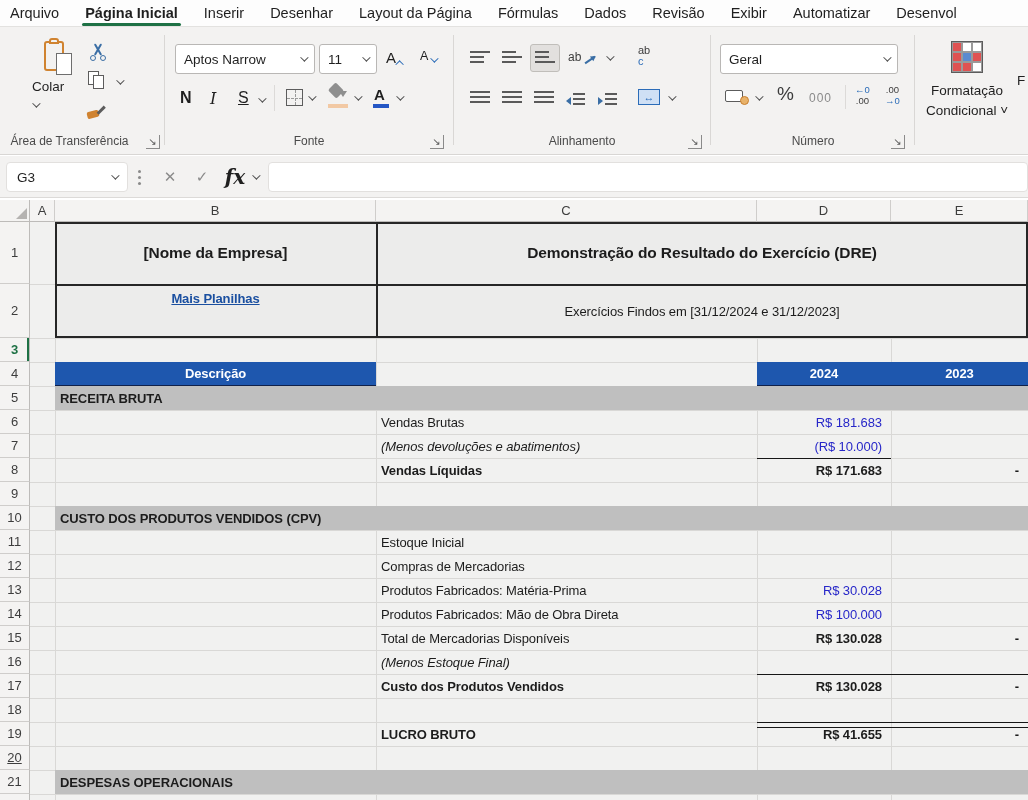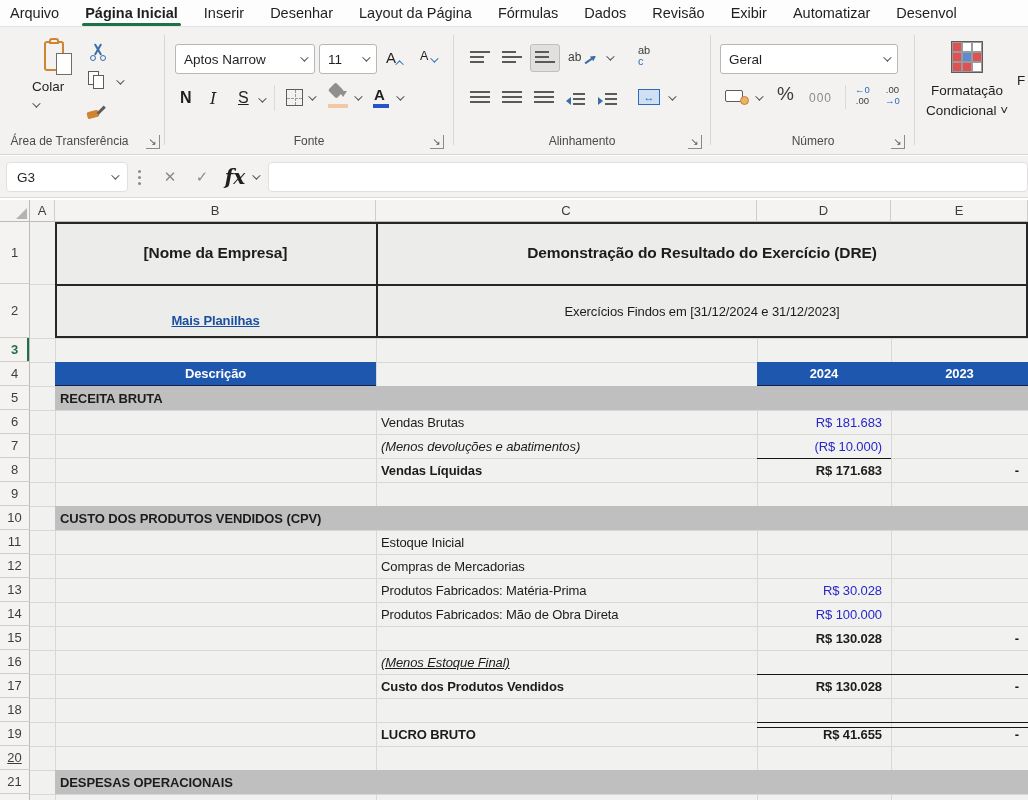--- a/index.html
+++ b/index.html
@@ -412,43 +412,44 @@
       <div class="rowhdr" style="top: 522px; height: 24px;">19</div>
       <div class="rowhdr" style="top: 546px; height: 24px; text-decoration: underline;">20</div>
       <div class="rowhdr" style="top: 570px; height: 24px;">21</div>
       <div class="rowhdr" style="top: 594px; height: 24px;">22</div>
       <div id="stmt-box">
       <div class="vsep"></div>
         <div class="hsep"></div>
     </div>
       <div class="cell cs-hdr" style="left: 55px; top: 22px; width: 321px; height: 62px;">[Nome da Empresa]</div>
       <div class="cell cs-hdr" style="left: 376px; top: 22px; width: 652px; height: 62px;">Demonstração do Resultado do Exercício (DRE)</div>
-      <div class="cell cs-link" style="left: 55px; top: 93px; width: 321px; height: 54px;">Mais Planilhas</div>
+      <div class="cell cs-link" style="left: 55px; top: 71px; width: 321px; height: 54px;">Mais Planilhas</div>
       <div class="cell cs-hdrsub" style="left: 376px; top: 84px; width: 652px; height: 54px;">Exercícios Findos em [31/12/2024 e 31/12/2023]</div>
       <div class="cell cs-colhead" style="left: 55px; top: 162px; width: 321px; height: 24px;">Descrição</div>
       <div class="cell cs-colhead" style="left: 757px; top: 162px; width: 134px; height: 24px;">2024</div>
       <div class="cell cs-colhead" style="left: 891px; top: 162px; width: 137px; height: 24px;">2023</div>
       <div class="cell cs-band" style="left: 55px; top: 186px; width: 973px; height: 24px;">RECEITA BRUTA</div>
       <div class="cell" style="left: 376px; top: 210px; width: 381px; height: 24px;">Vendas Brutas</div>
       <div class="cell cs-num" style="left: 757px; top: 210px; width: 134px; height: 24px;">R$ 181.683</div>
       <div class="cell cs-italic" style="left: 376px; top: 234px; width: 381px; height: 24px;">(Menos devoluções e abatimentos)</div>
       <div class="cell cs-num" style="left: 757px; top: 234px; width: 134px; height: 24px;">(R$ 10.000)</div>
       <div class="cell cs-bold" style="left: 376px; top: 258px; width: 381px; height: 24px;">Vendas Líquidas</div>
       <div class="cell cs-total cs-topline" style="left: 757px; top: 258px; width: 134px; height: 24px;">R$ 171.683</div>
       <div class="cell cs-total" style="left: 891px; top: 258px; width: 137px; height: 24px;">-</div>
       <div class="cell cs-band" style="left: 55px; top: 306px; width: 973px; height: 24px;">CUSTO DOS PRODUTOS VENDIDOS (CPV)</div>
       <div class="cell" style="left: 376px; top: 330px; width: 381px; height: 24px;">Estoque Inicial</div>
       <div class="cell" style="left: 376px; top: 354px; width: 381px; height: 24px;">Compras de Mercadorias</div>
       <div class="cell" style="left: 376px; top: 378px; width: 381px; height: 24px;">Produtos Fabricados: Matéria-Prima</div>
       <div class="cell cs-num" style="left: 757px; top: 378px; width: 134px; height: 24px;">R$ 30.028</div>
       <div class="cell" style="left: 376px; top: 402px; width: 381px; height: 24px;">Produtos Fabricados: Mão de Obra Direta</div>
       <div class="cell cs-num" style="left: 757px; top: 402px; width: 134px; height: 24px;">R$ 100.000</div>
+      <div class="cell" style="left: 376px; top: 426px; width: 381px; height: 24px;">Total de Mercadorias Disponíveis</div>
       <div class="cell cs-total" style="left: 757px; top: 426px; width: 134px; height: 24px;">R$ 130.028</div>
       <div class="cell cs-total" style="left: 891px; top: 426px; width: 137px; height: 24px;">-</div>
-      <div class="cell cs-italic" style="left: 376px; top: 450px; width: 381px; height: 24px; text-decoration: underline;">(Menos Estoque Final)</div>
+      <div class="cell cs-italic" style="left: 376px; top: 450px; width: 381px; height: 24px;">(Menos Estoque Final)</div>
       <div class="cell cs-bold" style="left: 376px; top: 474px; width: 381px; height: 24px;">Custo dos Produtos Vendidos</div>
       <div class="cell cs-total cs-topline" style="left: 757px; top: 474px; width: 134px; height: 24px;">R$ 130.028</div>
       <div class="cell cs-total cs-topline" style="left: 891px; top: 474px; width: 137px; height: 24px;">-</div>
       <div class="cell cs-bold" style="left: 376px; top: 522px; width: 381px; height: 24px;">LUCRO BRUTO</div>
       <div class="cell cs-total cs-dbltop" style="left: 757px; top: 522px; width: 134px; height: 24px;">R$ 41.655</div>
       <div class="cell cs-total cs-dbltop" style="left: 891px; top: 522px; width: 137px; height: 24px;">-</div>
       <div class="cell cs-band" style="left: 55px; top: 570px; width: 973px; height: 24px;">DESPESAS OPERACIONAIS</div>
     </div>
 </div>
 

